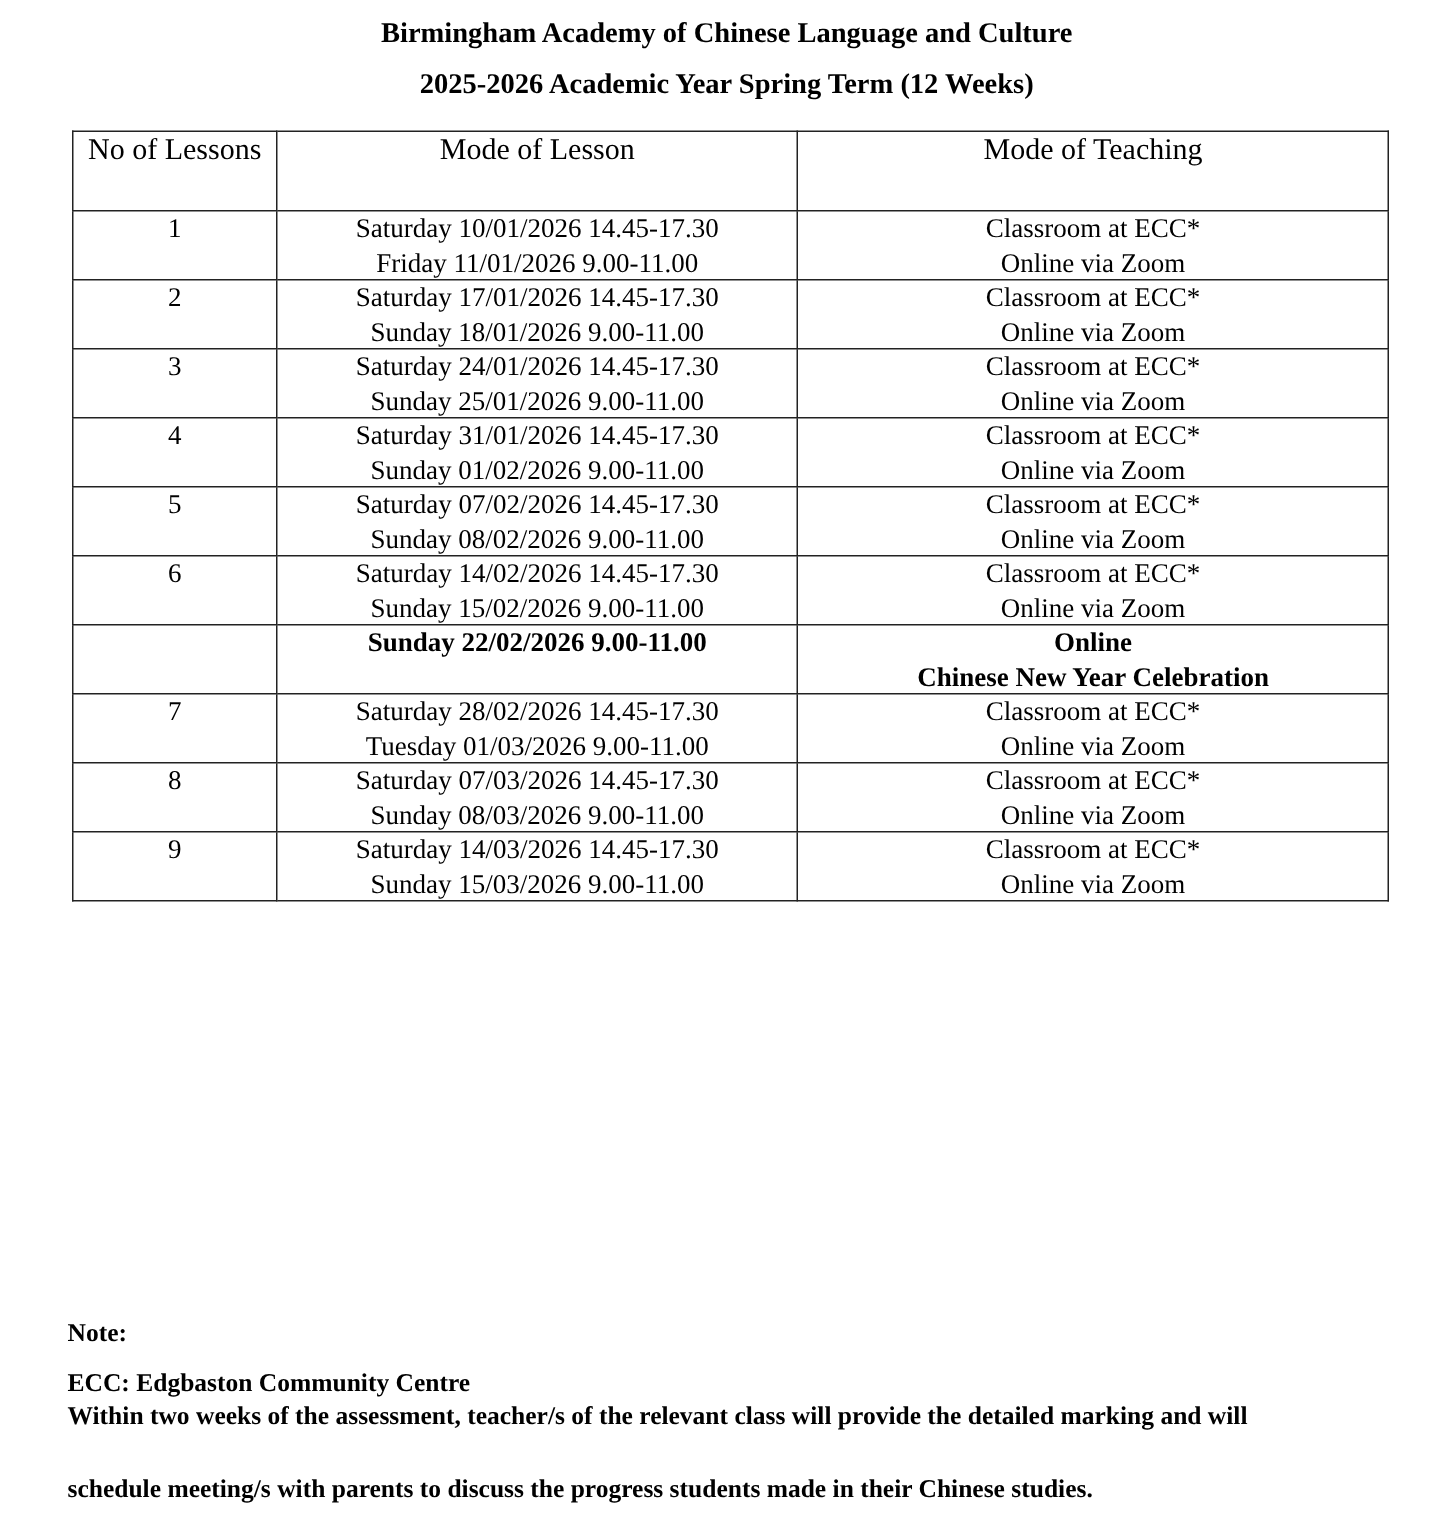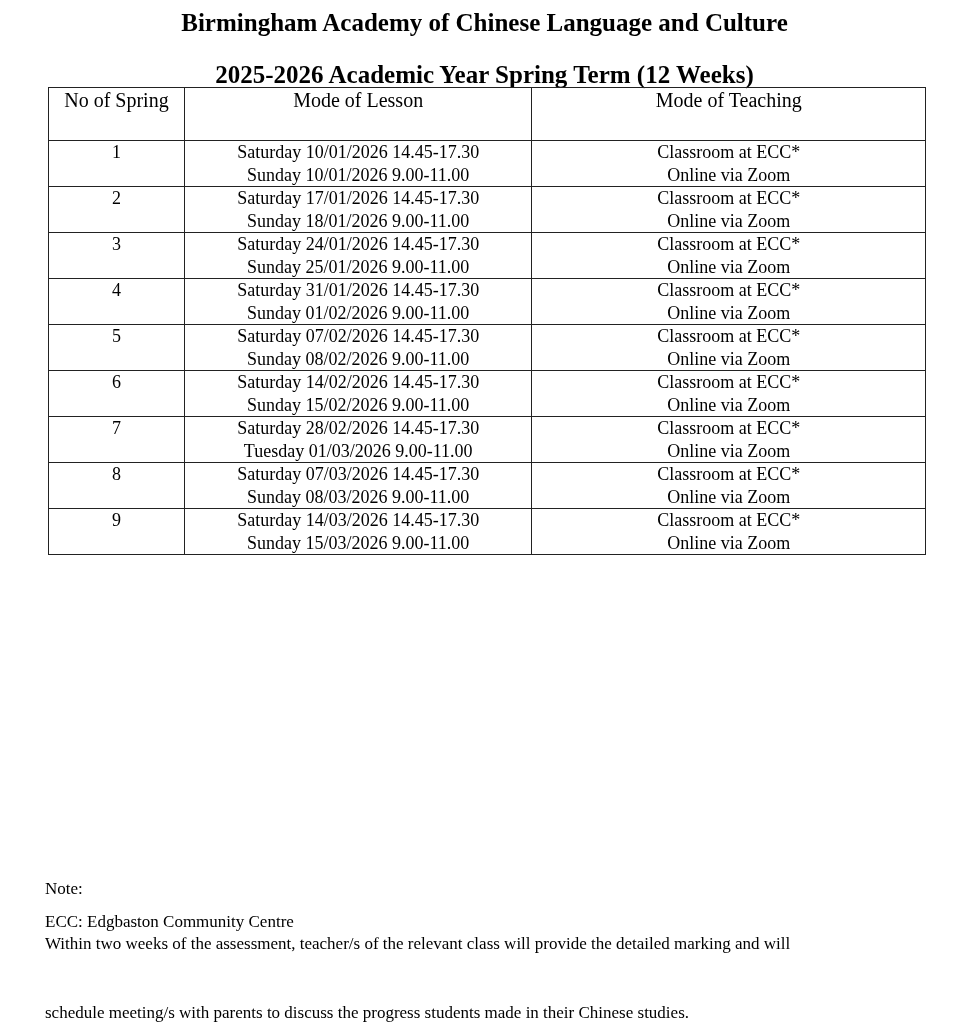--- a/index.html
+++ b/index.html
@@ -1,52 +1,52 @@
 <!DOCTYPE html>
 <html><head>
 <meta charset="utf-8">
 <style>
   html, body { margin:0; padding:0; background:#fff; }
   body { width:969px; height:1024px; position:relative; font-family:"Liberation Serif", serif; color:#000; overflow:hidden; }
-  .title { position:absolute; left:0; width:969px; text-align:center; font-weight:bold; font-size:25px; line-height:30px; }
+  .title { position:absolute; left:0; width:969px; text-align:center; font-weight:bold; font-size:19px; line-height:30px; }
   .t1 { top:8px; }
-  .t2 { top:60px; }
+  .t2 { top:42px; }
   table { position:absolute; left:48px; top:87px; width:878px; border-collapse:collapse; font-size:18px; }
   td, th { border:1px solid #222; text-align:center; vertical-align:top; padding:0; font-weight:normal; line-height:22.5px; }
   th { font-size:20px; line-height:25px; height:52px; }
   col.c1 { width:136px; } col.c2 { width:348px; } col.c3 { width:394px; }
   .bold { font-weight:bold; }
   .ul { font-weight:bold; text-decoration:underline; text-decoration-thickness:2px; }
-  .note { position:absolute; left:45px; font-size:17px; line-height:22px; }
+  .note { position:absolute; left:45px; font-size:17px; line-height:22px;font-weight:bold; }
 </style>
 </head>
 <body>
 
 <div class="title t1">Birmingham Academy of Chinese Language and Culture</div>
 <div class="title t2">2025-2026 Academic Year Spring Term (12 Weeks)</div>
 
 <table>
   <colgroup>
       <col class="c1">
       <col class="c2">
       <col class="c3">
     </colgroup>
   <thead>
     <tr>
-      <th>No of Spring</th>
+      <th>No of Lessons</th>
       <th>Mode of Lesson</th>
       <th>Mode of Teaching</th>
     </tr>
   </thead>
   <tbody id="tbody">
       <tr>
         <td>1</td>
         <td>
           <div>Saturday 10/01/2026 14.45-17.30</div>
-          <div>Sunday 10/01/2026 9.00-11.00</div>
+          <div>Friday 11/01/2026 9.00-11.00</div>
         </td>
         <td>
           <div>Classroom at ECC*</div>
           <div>Online via Zoom</div>
         </td>
       </tr>
       <tr>
         <td>2</td>
         <td>
           <div>Saturday 17/01/2026 14.45-17.30</div>
@@ -95,20 +95,31 @@
         <td>
           <div>Saturday 14/02/2026 14.45-17.30</div>
           <div>Sunday 15/02/2026 9.00-11.00</div>
         </td>
         <td>
           <div>Classroom at ECC*</div>
           <div>Online via Zoom</div>
         </td>
       </tr>
       <tr>
+        <td></td>
+        <td>
+          <div class="bold">Sunday 22/02/2026 9.00-11.00</div>
+          <div class="bold">&nbsp;</div>
+        </td>
+        <td>
+          <div class="bold">Online</div>
+          <div class="bold">Chinese New Year Celebration</div>
+        </td>
+      </tr>
+      <tr>
         <td>7</td>
         <td>
           <div>Saturday 28/02/2026 14.45-17.30</div>
           <div>Tuesday 01/03/2026 9.00-11.00</div>
         </td>
         <td>
           <div>Classroom at ECC*</div>
           <div>Online via Zoom</div>
         </td>
       </tr>
@@ -133,13 +144,13 @@
           <div>Classroom at ECC*</div>
           <div>Online via Zoom</div>
         </td>
       </tr>
     </tbody>
 </table>
 
 <div class="note" style="top:878px;">Note:</div>
 <div class="note" style="top:911px;">ECC: Edgbaston Community Centre</div>
 <div class="note" style="top:933px;">Within two weeks of the assessment, teacher/s of the relevant class will provide the detailed marking and will</div>
-<div class="note" style="top:982px;margin-top:20px;">schedule meeting/s with parents to discuss the progress students made in their Chinese studies.</div>
+<div class="note" style="top:982px;">schedule meeting/s with parents to discuss the progress students made in their Chinese studies.</div>
 
 </body></html>

